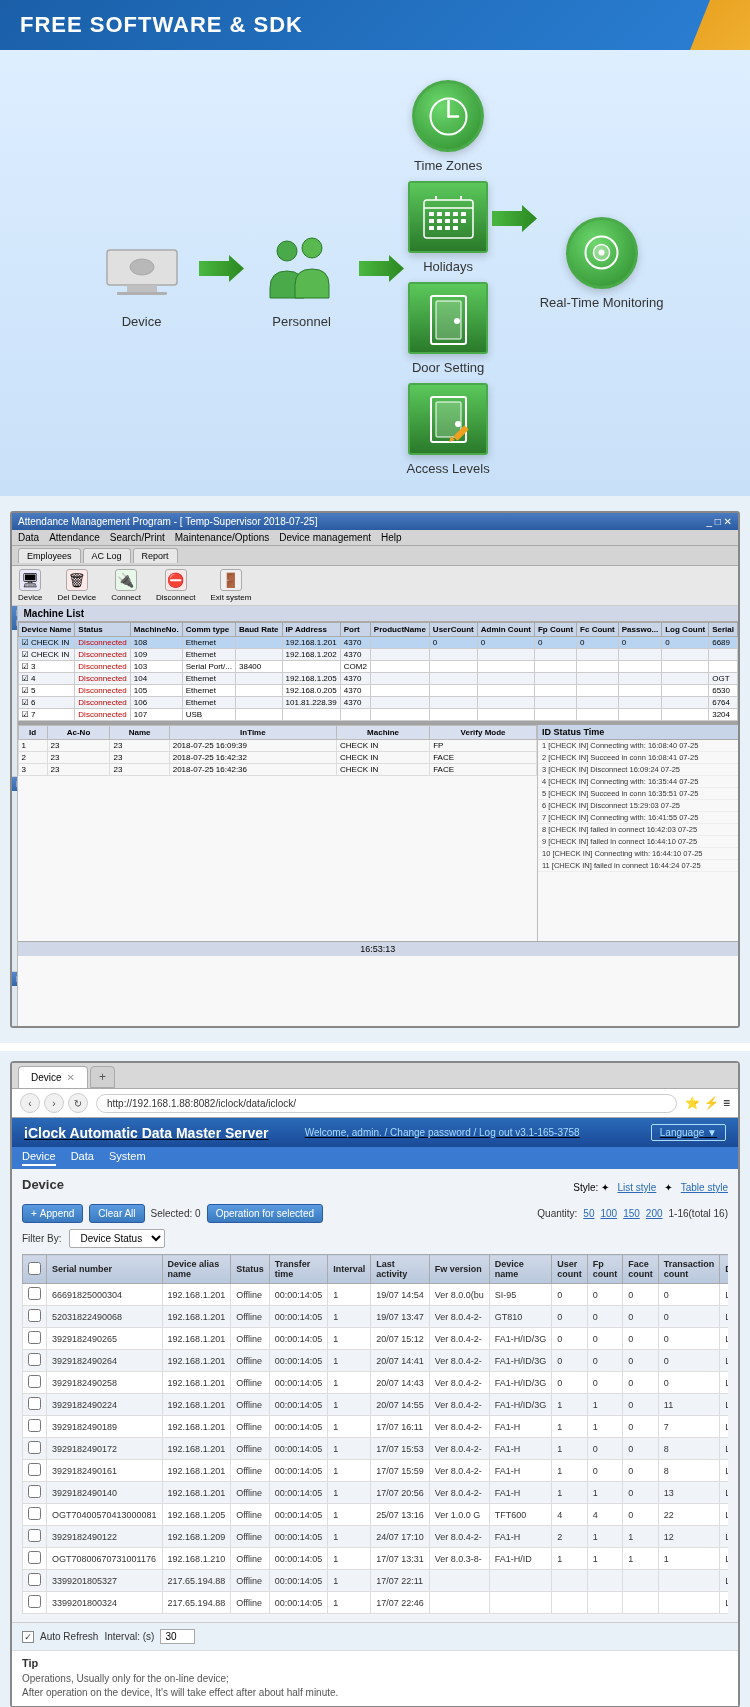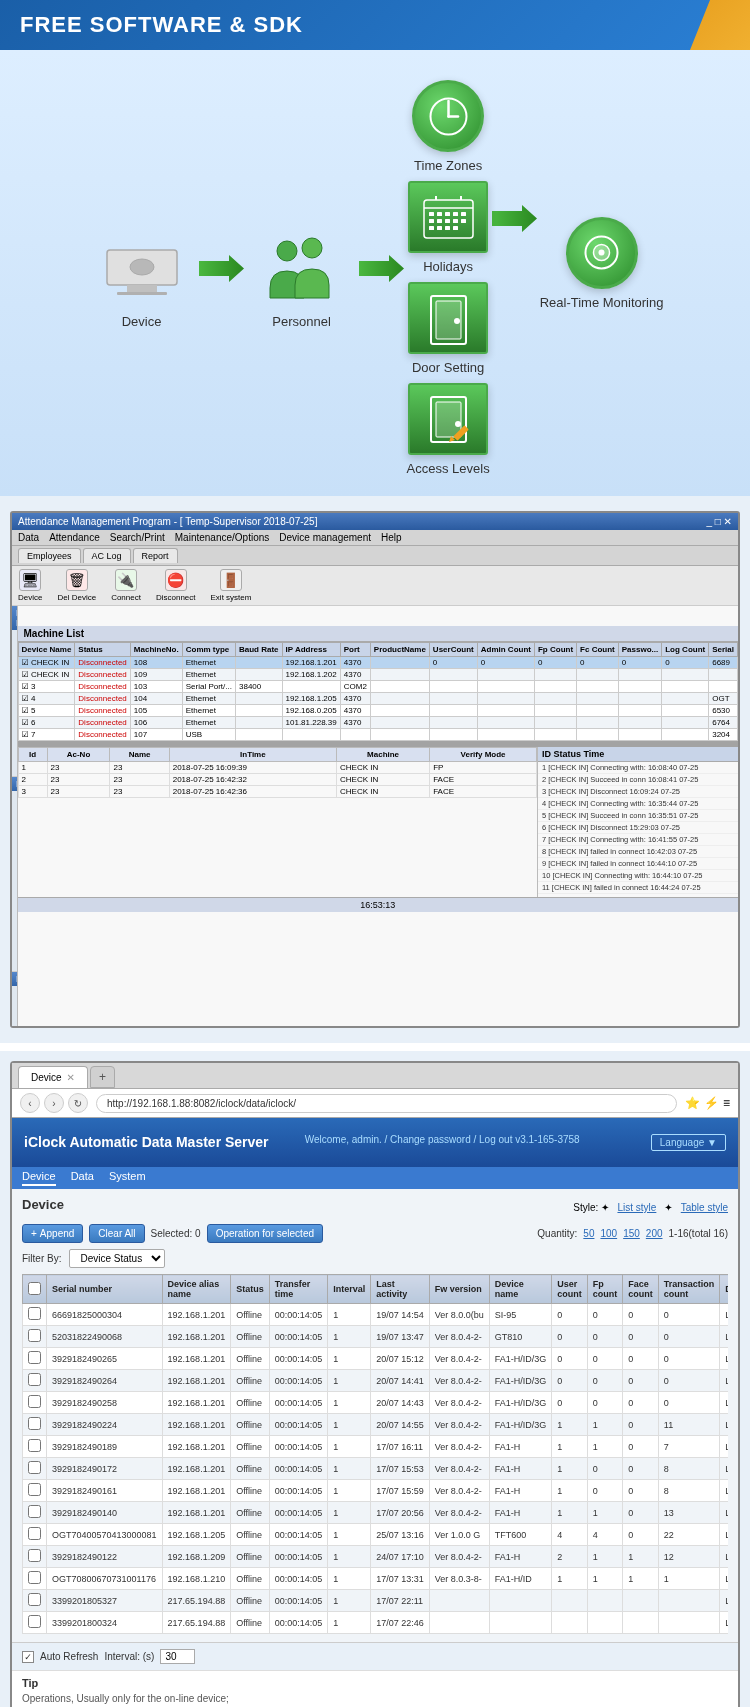--- a/index.html
+++ b/index.html
@@ -217,21 +217,20 @@
       flex-direction: column;
       background: #f8f8f8;
     }
 
     .machine-list-header {
       background: #d0d8e8;
       padding: 2px 6px;
       font-size: 10px;
       font-weight: bold;
       border-bottom: 1px solid #aaa;
-      margin-top: 20px;
     }
 
     .data-table {
       width: 100%;
       border-collapse: collapse;
       font-size: 8.5px;
     }
 
     .data-table th {
       background: #c8d4e8;
@@ -252,22 +251,22 @@
 
     .data-table tr:nth-child(odd) { background: #fff; }
     .data-table tr:nth-child(even) { background: #f0f4f8; }
     .data-table tr.selected { background: #b8d4f0; }
 
     .status-red { color: #cc0000; }
 
     
     .bottom-panels {
       display: flex;
-      height: 156px;
-      border-top: 6px solid #a3a3a3;
+      height: 220px;
+      border-top: 4px solid #a3a3a3;
     }
 
     .events-panel {
       flex: 1;
       display: flex;
       flex-direction: column;
       border-right: 1px solid #bbb;
     }
 
     .panel-header {
@@ -405,23 +404,25 @@
       background: #fff;
       border: 1px solid #ccc;
       border-radius: 12px;
       padding: 3px 10px;
       font-size: 10px;
       color: #333;
     }
 
     .web-header {
       background: linear-gradient(180deg, #2a6ab8 0%, #1a4a98 100%);
-      padding: 16px 12px;
+      padding: 6px 12px;
       display: flex;
       justify-content: space-between;
+      align-items: center;
+      text-decoration: underline;
     }
 
     .web-header-title {
       color: #fff;
       font-size: 14px;
       font-weight: bold;
     }
 
     .web-header-info {
       color: #aaddff;

